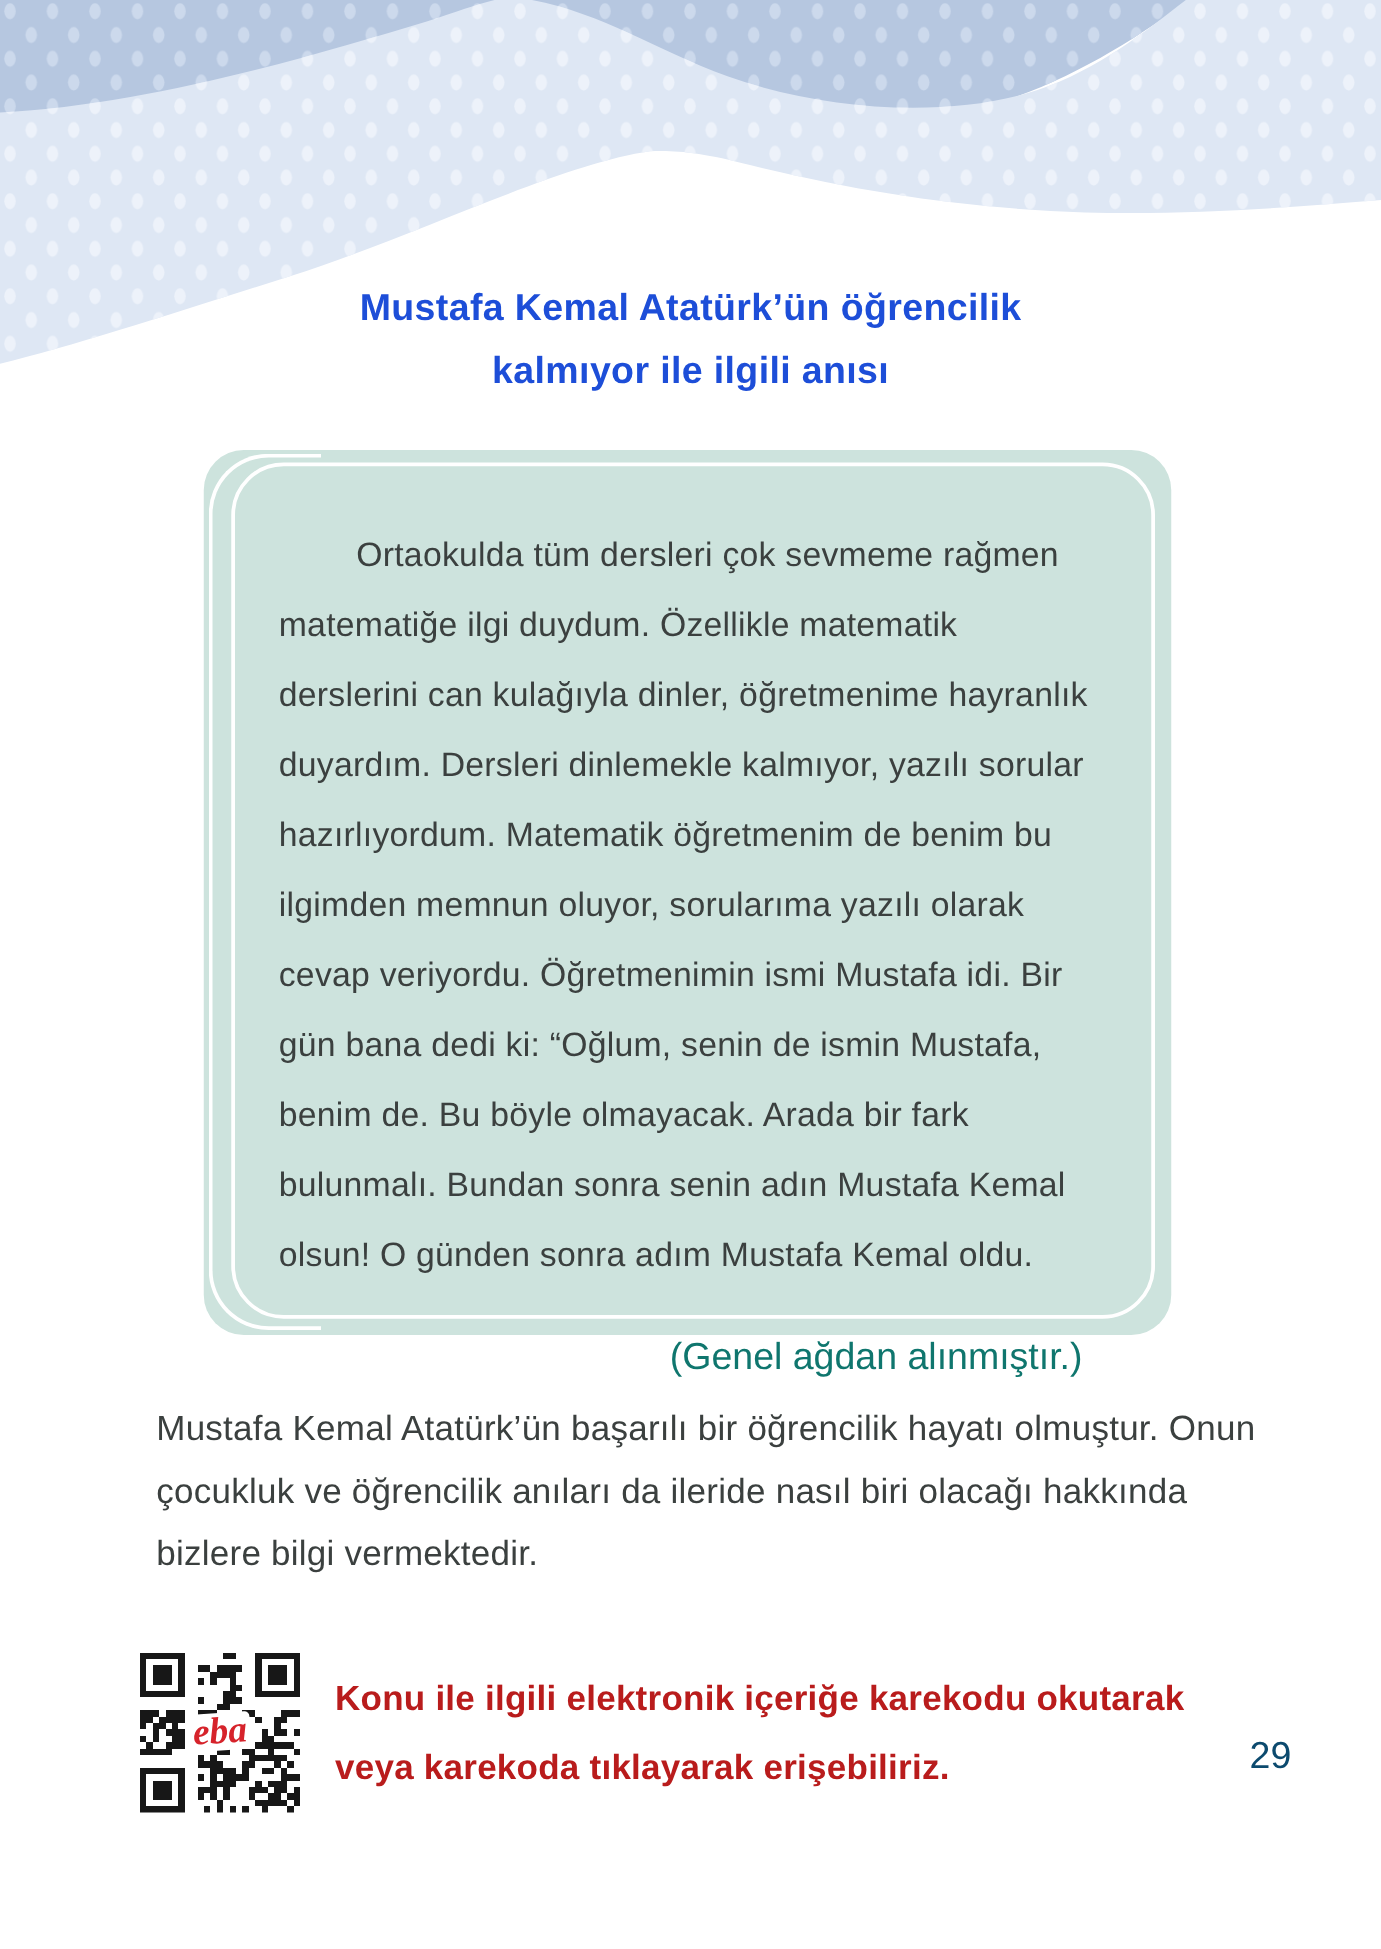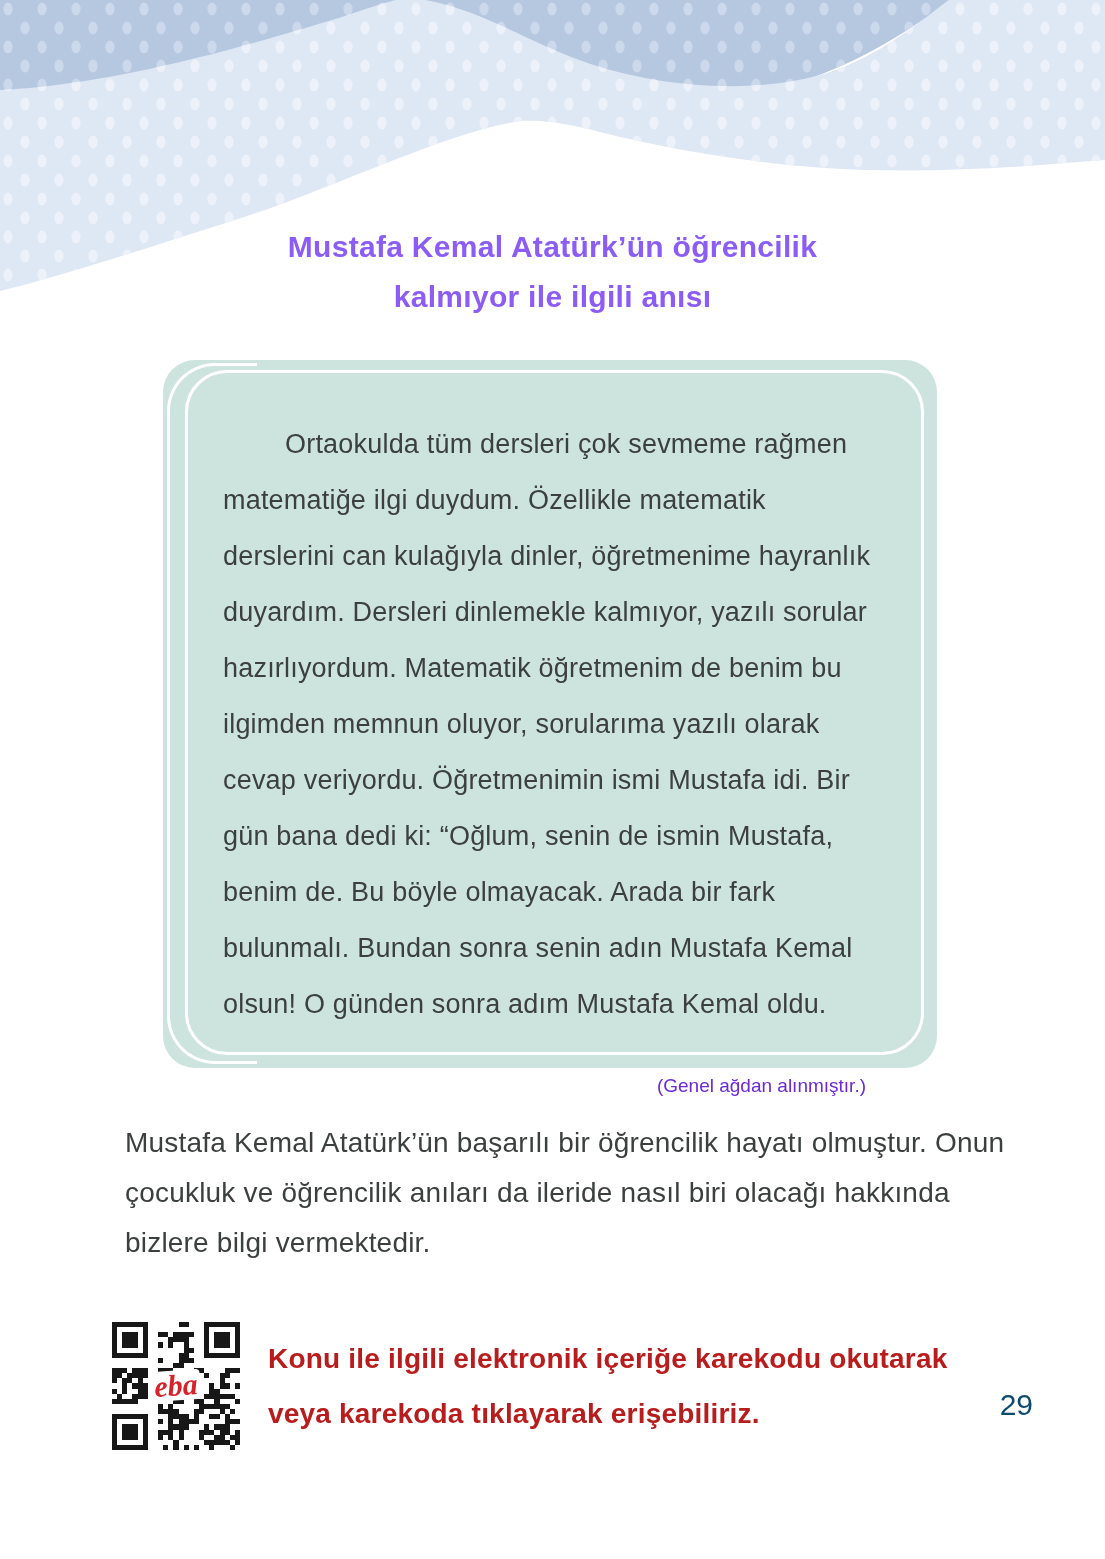--- a/index.html
+++ b/index.html
@@ -22,21 +22,21 @@
     pointer-events:none;
   }
   
   .page-title{
     position:absolute;
     left:0;top:222px;width:1105px;
     text-align:center;
     font-size:30px;
     font-weight:bold;
     line-height:50px;
-    color:#8b5cf6;
+    color:#1d4ed8;
     letter-spacing:0.3px;
   }
   
   .memory-box{
     position:absolute;
     left:163px;top:360px;
     width:774px;height:708px;
     background:#cde3dd;
     border-radius:32px;
     box-sizing:border-box;
@@ -71,23 +71,23 @@
   .memory-text{
     font-size:27px;
     line-height:56px;
     color:#3b403f;
     text-indent:62px;
     margin:0;
     letter-spacing:0.2px;
   }
   .memory-attribution{
     margin:26px 12px 0 0;
-    font-size:19px;
+    font-size:30px;
     line-height:56px;
-    color:#6d28d9;
+    color:#0f766e;
     text-align:right;
   }
   
   .body-paragraph{
     position:absolute;
     left:125px;top:1118px;
     width:885px;
     font-size:28px;
     line-height:50px;
     color:#3b403f;

